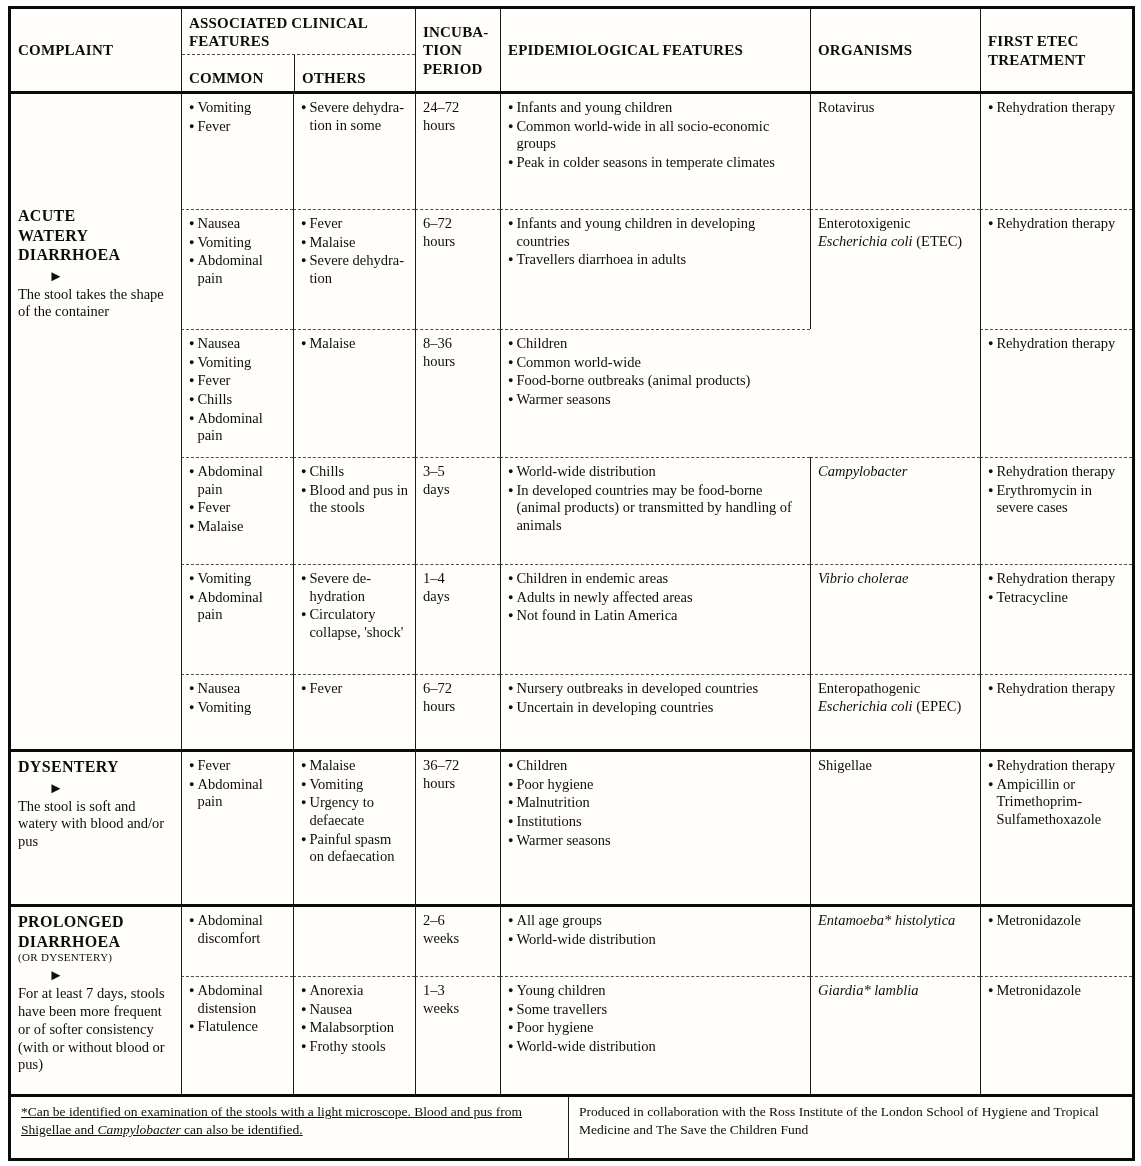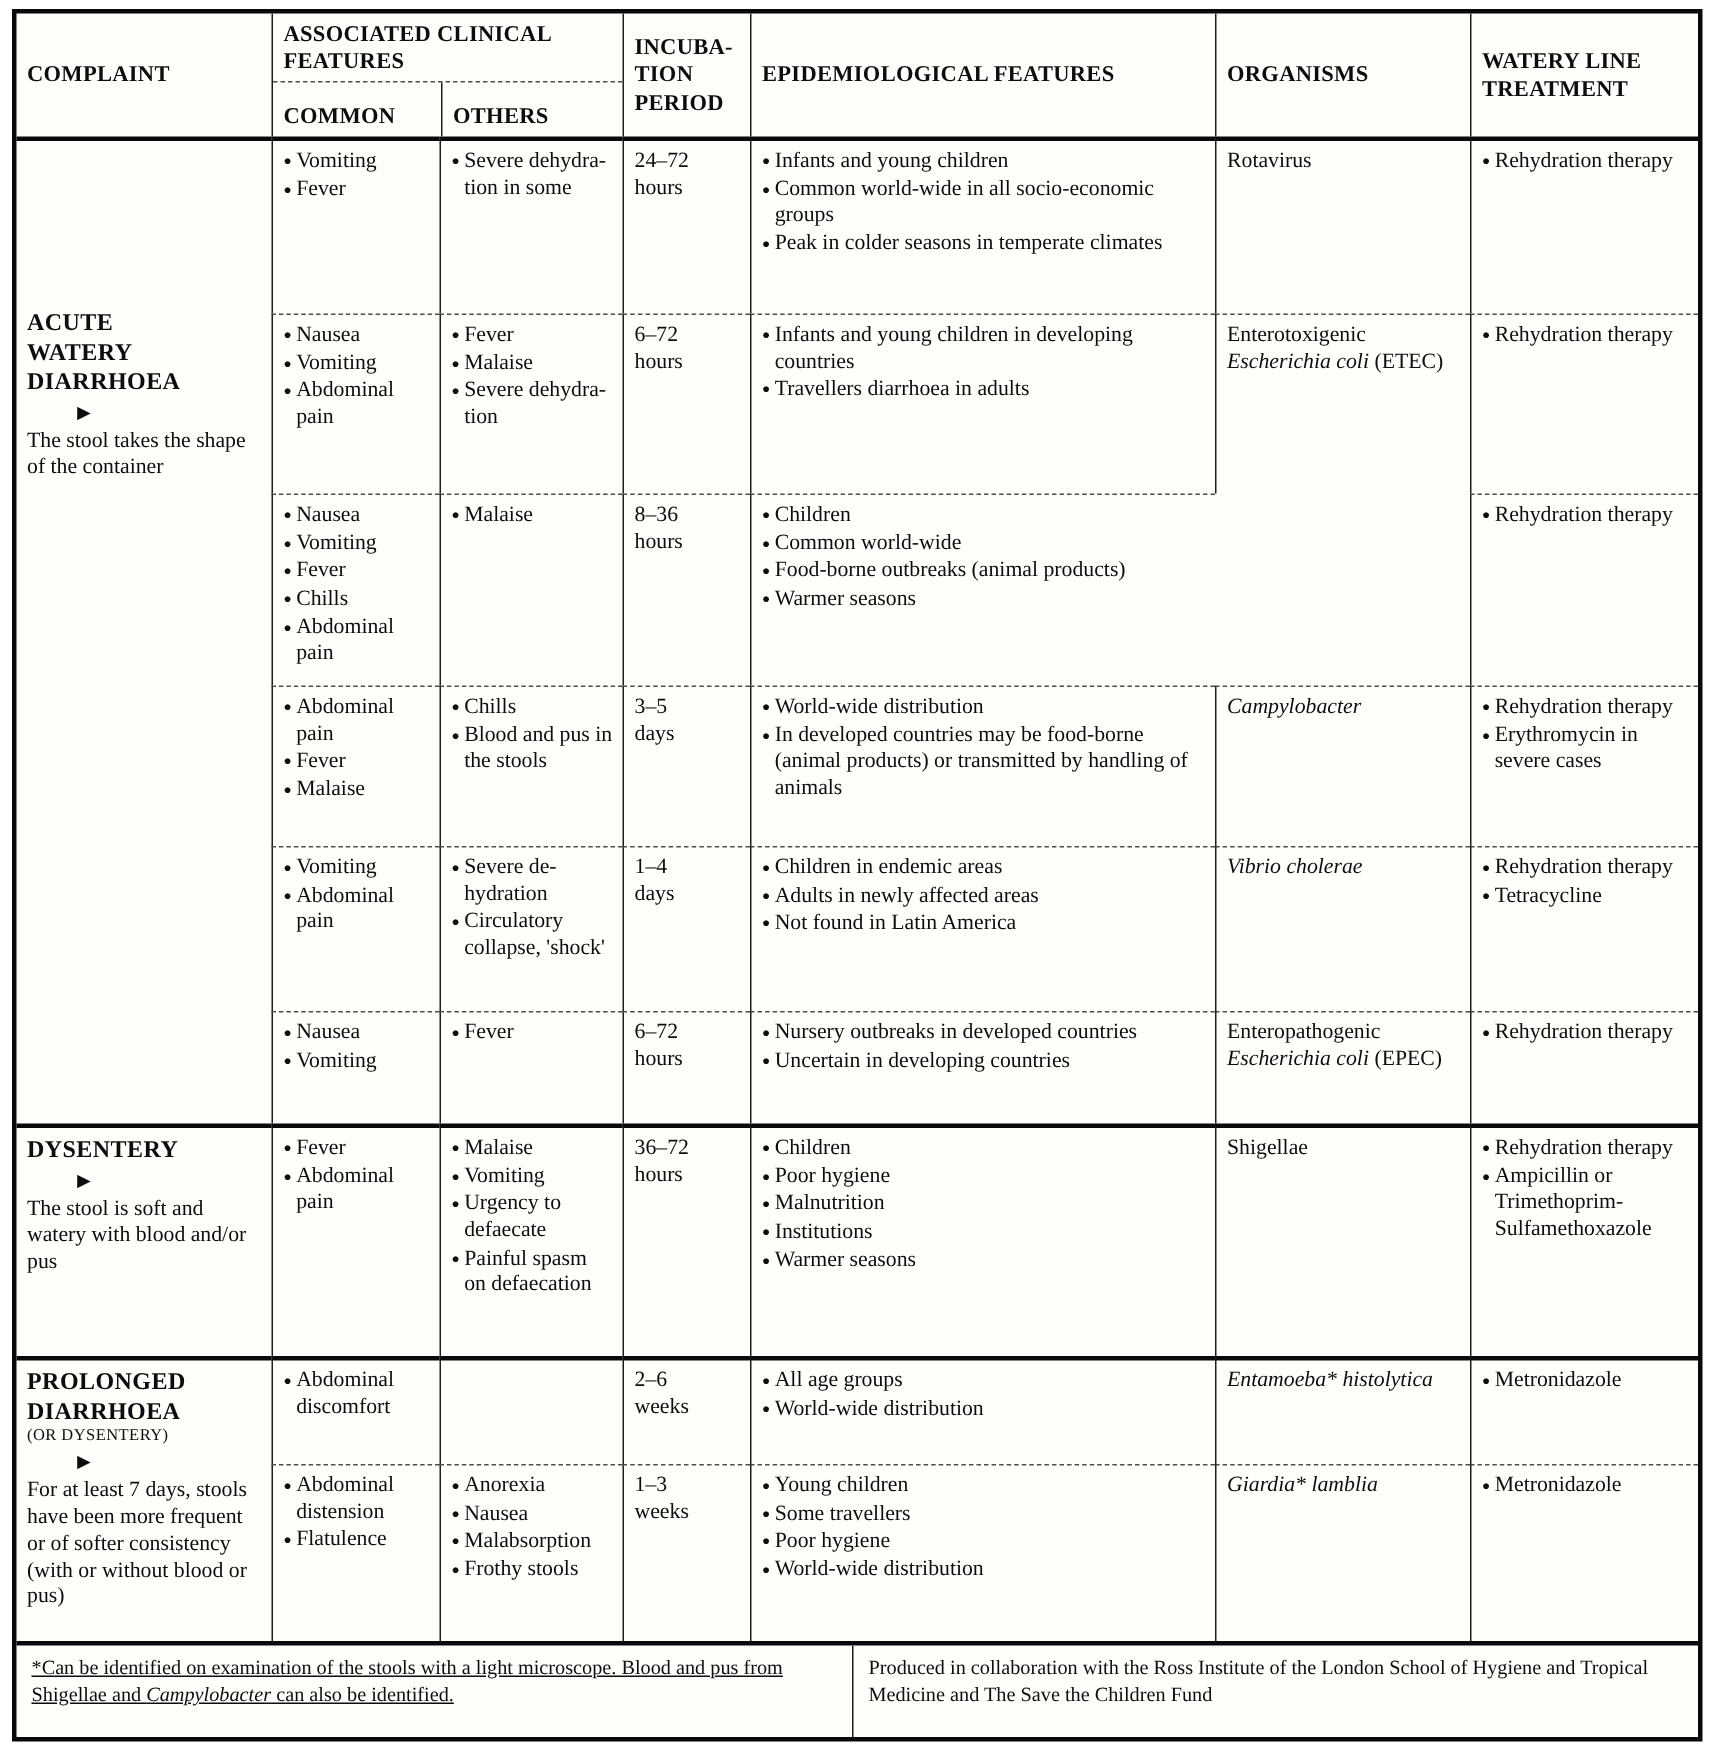--- a/index.html
+++ b/index.html
@@ -59,21 +59,21 @@
       <div class="half2 hdr">
           <span>OTHERS</span>
         </div>
     </div>
   </div>
   <div class="c hdr bottom" style="grid-area:1/5/2/6; justify-content:center;">EPIDEMIOLOGICAL FEATURES</div>
   <div class="c hdr pre bottom" style="grid-area:1/4/2/5; justify-content:center;">INCUBA-
 TION
 PERIOD</div>
   <div class="c hdr bottom" style="grid-area:1/6/2/7; justify-content:center;">ORGANISMS</div>
-  <div class="c hdr pre bottom" style="grid-area:1/7/2/8; justify-content:center;">WATERY LINE
+  <div class="c hdr pre bottom" style="grid-area:1/7/2/8; justify-content:center;">FIRST ETEC
 TREATMENT</div>
 
   <div class="c first sec pad-awd" style="grid-area:2/1/8/2">
     <div class="complaint-title">ACUTE
 WATERY
 DIARRHOEA</div>
     <div class="arrow">►</div>
     <div class="complaint-desc">The stool takes the shape of the container</div>
   </div>
 

